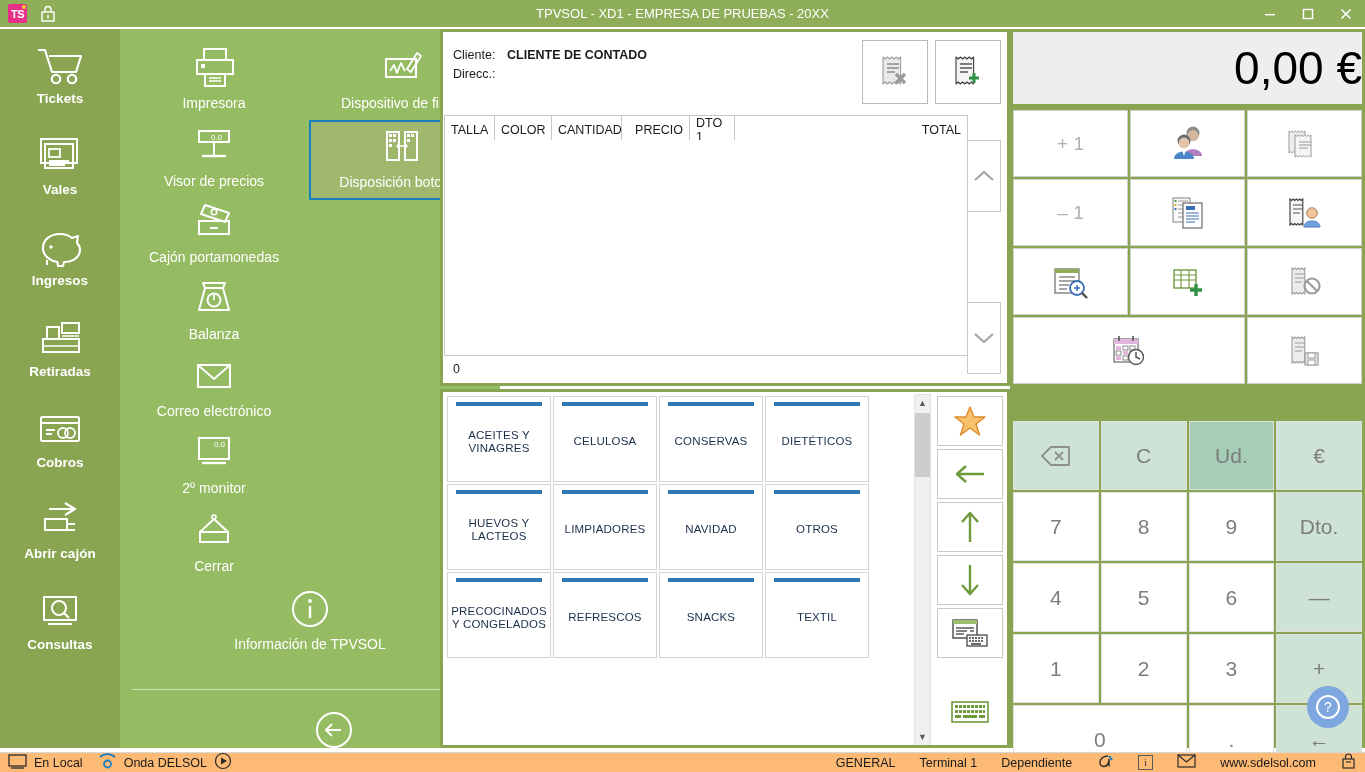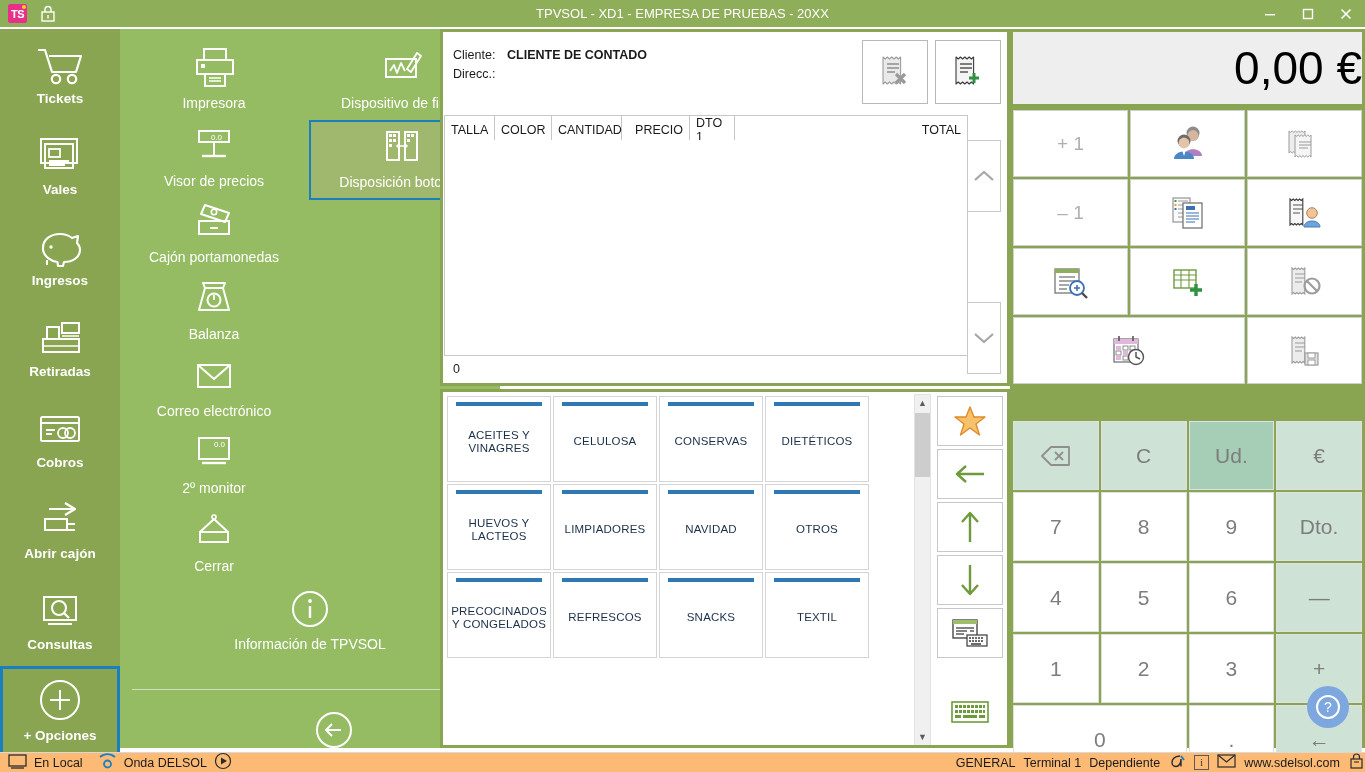--- a/index.html
+++ b/index.html
@@ -207,21 +207,21 @@
     display:flex; align-items:center; justify-content:center;
   }
 
   
   #statusbar {
     position:absolute; left:0; bottom:0; width:1365px; height:20px;
     background:#fdba74; border-top:1px solid #d8d8d8;
     display:flex; align-items:center; font-size:12.5px; color:#1a1a1a;
   }
   .sb-left { display:flex; align-items:center; gap:7px; padding-left:8px; }
-  .sb-right { margin-left:auto; display:flex; align-items:center; gap:8px; padding-right:0; }
+  .sb-right { margin-left:auto; display:flex; align-items:center; gap:24px; padding-right:8px; }
   .sb-box {
     width:15px; height:15px; border:1px solid #5a5a5a;
     display:flex; align-items:center; justify-content:center;
     font-size:10px; color:#333; font-family:"Liberation Serif", serif;
   }
 </style>
 </head>
 <body>
 
 <div id="app">
@@ -337,29 +337,20 @@
         <svg width="50" height="42" viewBox="0 0 50 42">
           <rect x="9" y="7" width="32" height="23" fill="none" stroke="#fff" stroke-width="2"></rect>
           <circle cx="24" cy="18" r="7" fill="none" stroke="#fff" stroke-width="2"></circle>
           <path d="M29 23 L34 28" stroke="#fff" stroke-width="2.2"></path>
           <path d="M13 34 H37" stroke="#fff" stroke-width="2"></path>
         </svg>
       </span>
       <span class="lbl">Consultas</span>
     </div>
 
-    <div class="side-item selected">
-      <span class="ic">
-        <svg width="46" height="46" viewBox="0 0 46 46">
-          <circle cx="23" cy="23" r="19" fill="none" stroke="#fff" stroke-width="2"></circle>
-          <path d="M23 13 V33 M13 23 H33" stroke="#fff" stroke-width="2"></path>
-        </svg>
-      </span>
-      <span class="lbl">+ Opciones</span>
-    </div>
   </div>
 
   <div id="flyout">
     <div class="fly-grid">
 
       <div class="fly-item" style="left:4px; top:14px;">
         <span class="ic">
           <svg width="50" height="46" viewBox="0 0 50 46">
             <rect x="15" y="4" width="22" height="11" fill="none" stroke="#fff" stroke-width="2"></rect>
             <rect x="8" y="15" width="36" height="14" fill="none" stroke="#fff" stroke-width="2"></rect>

